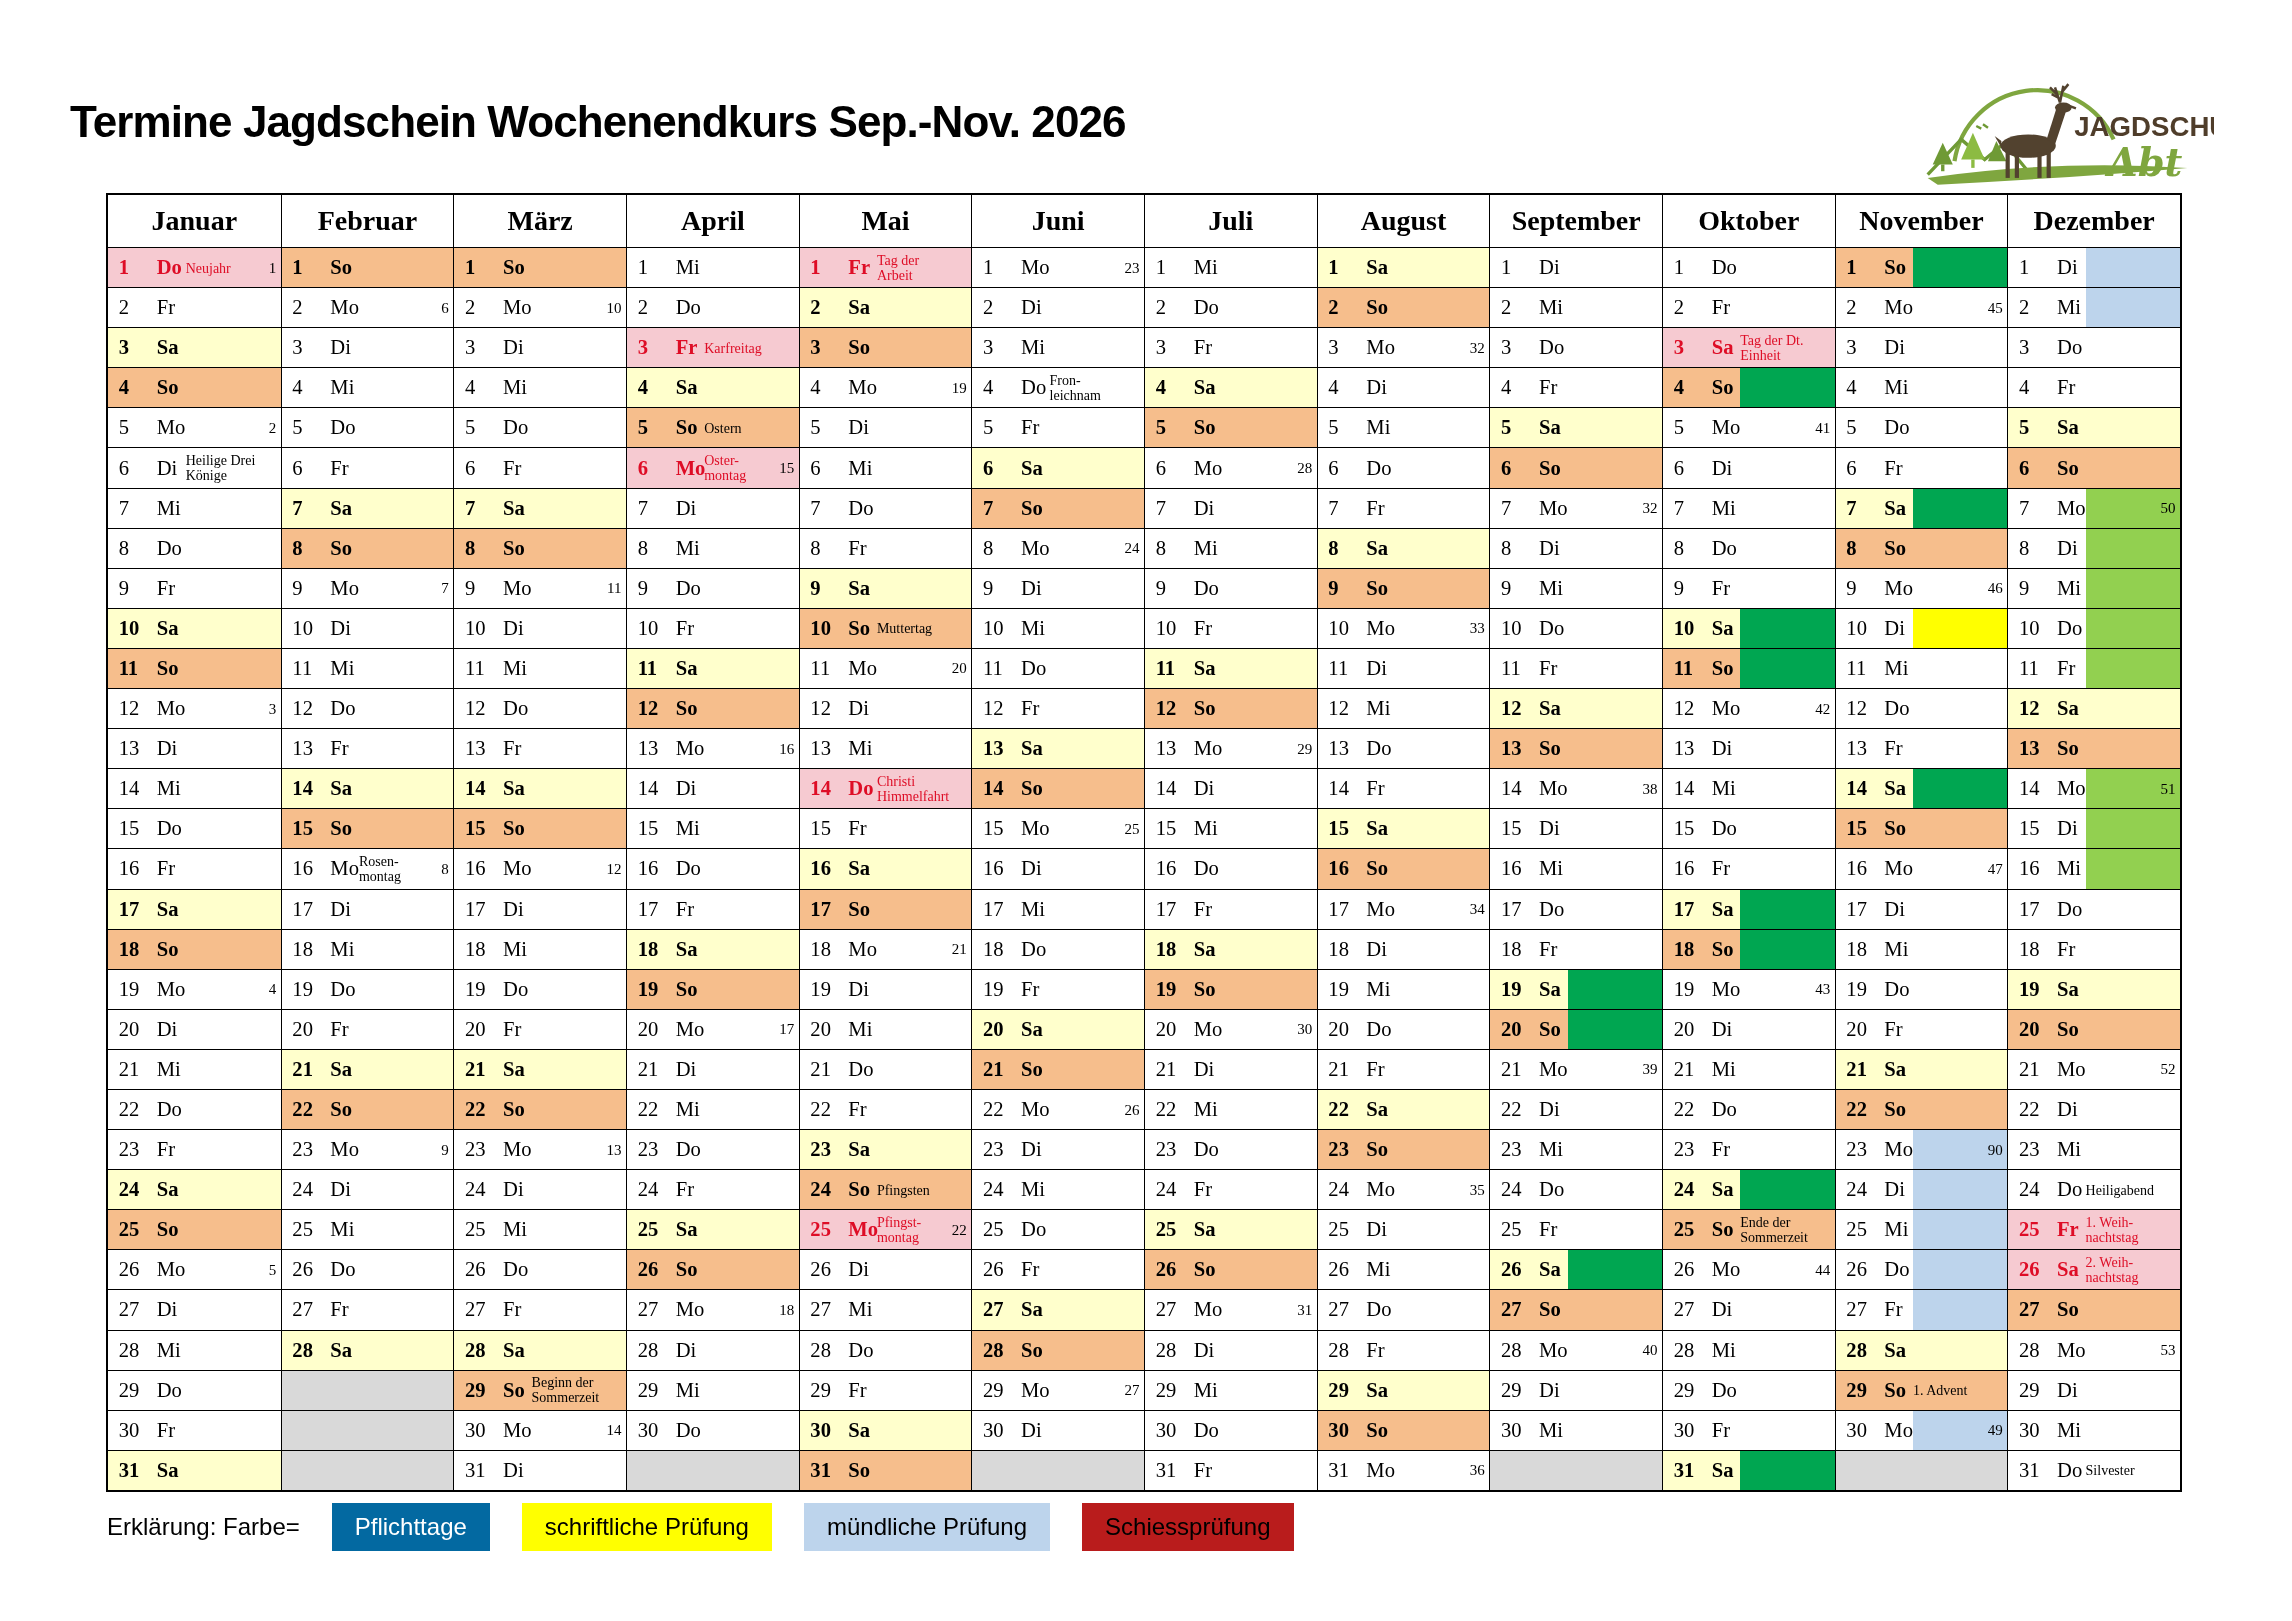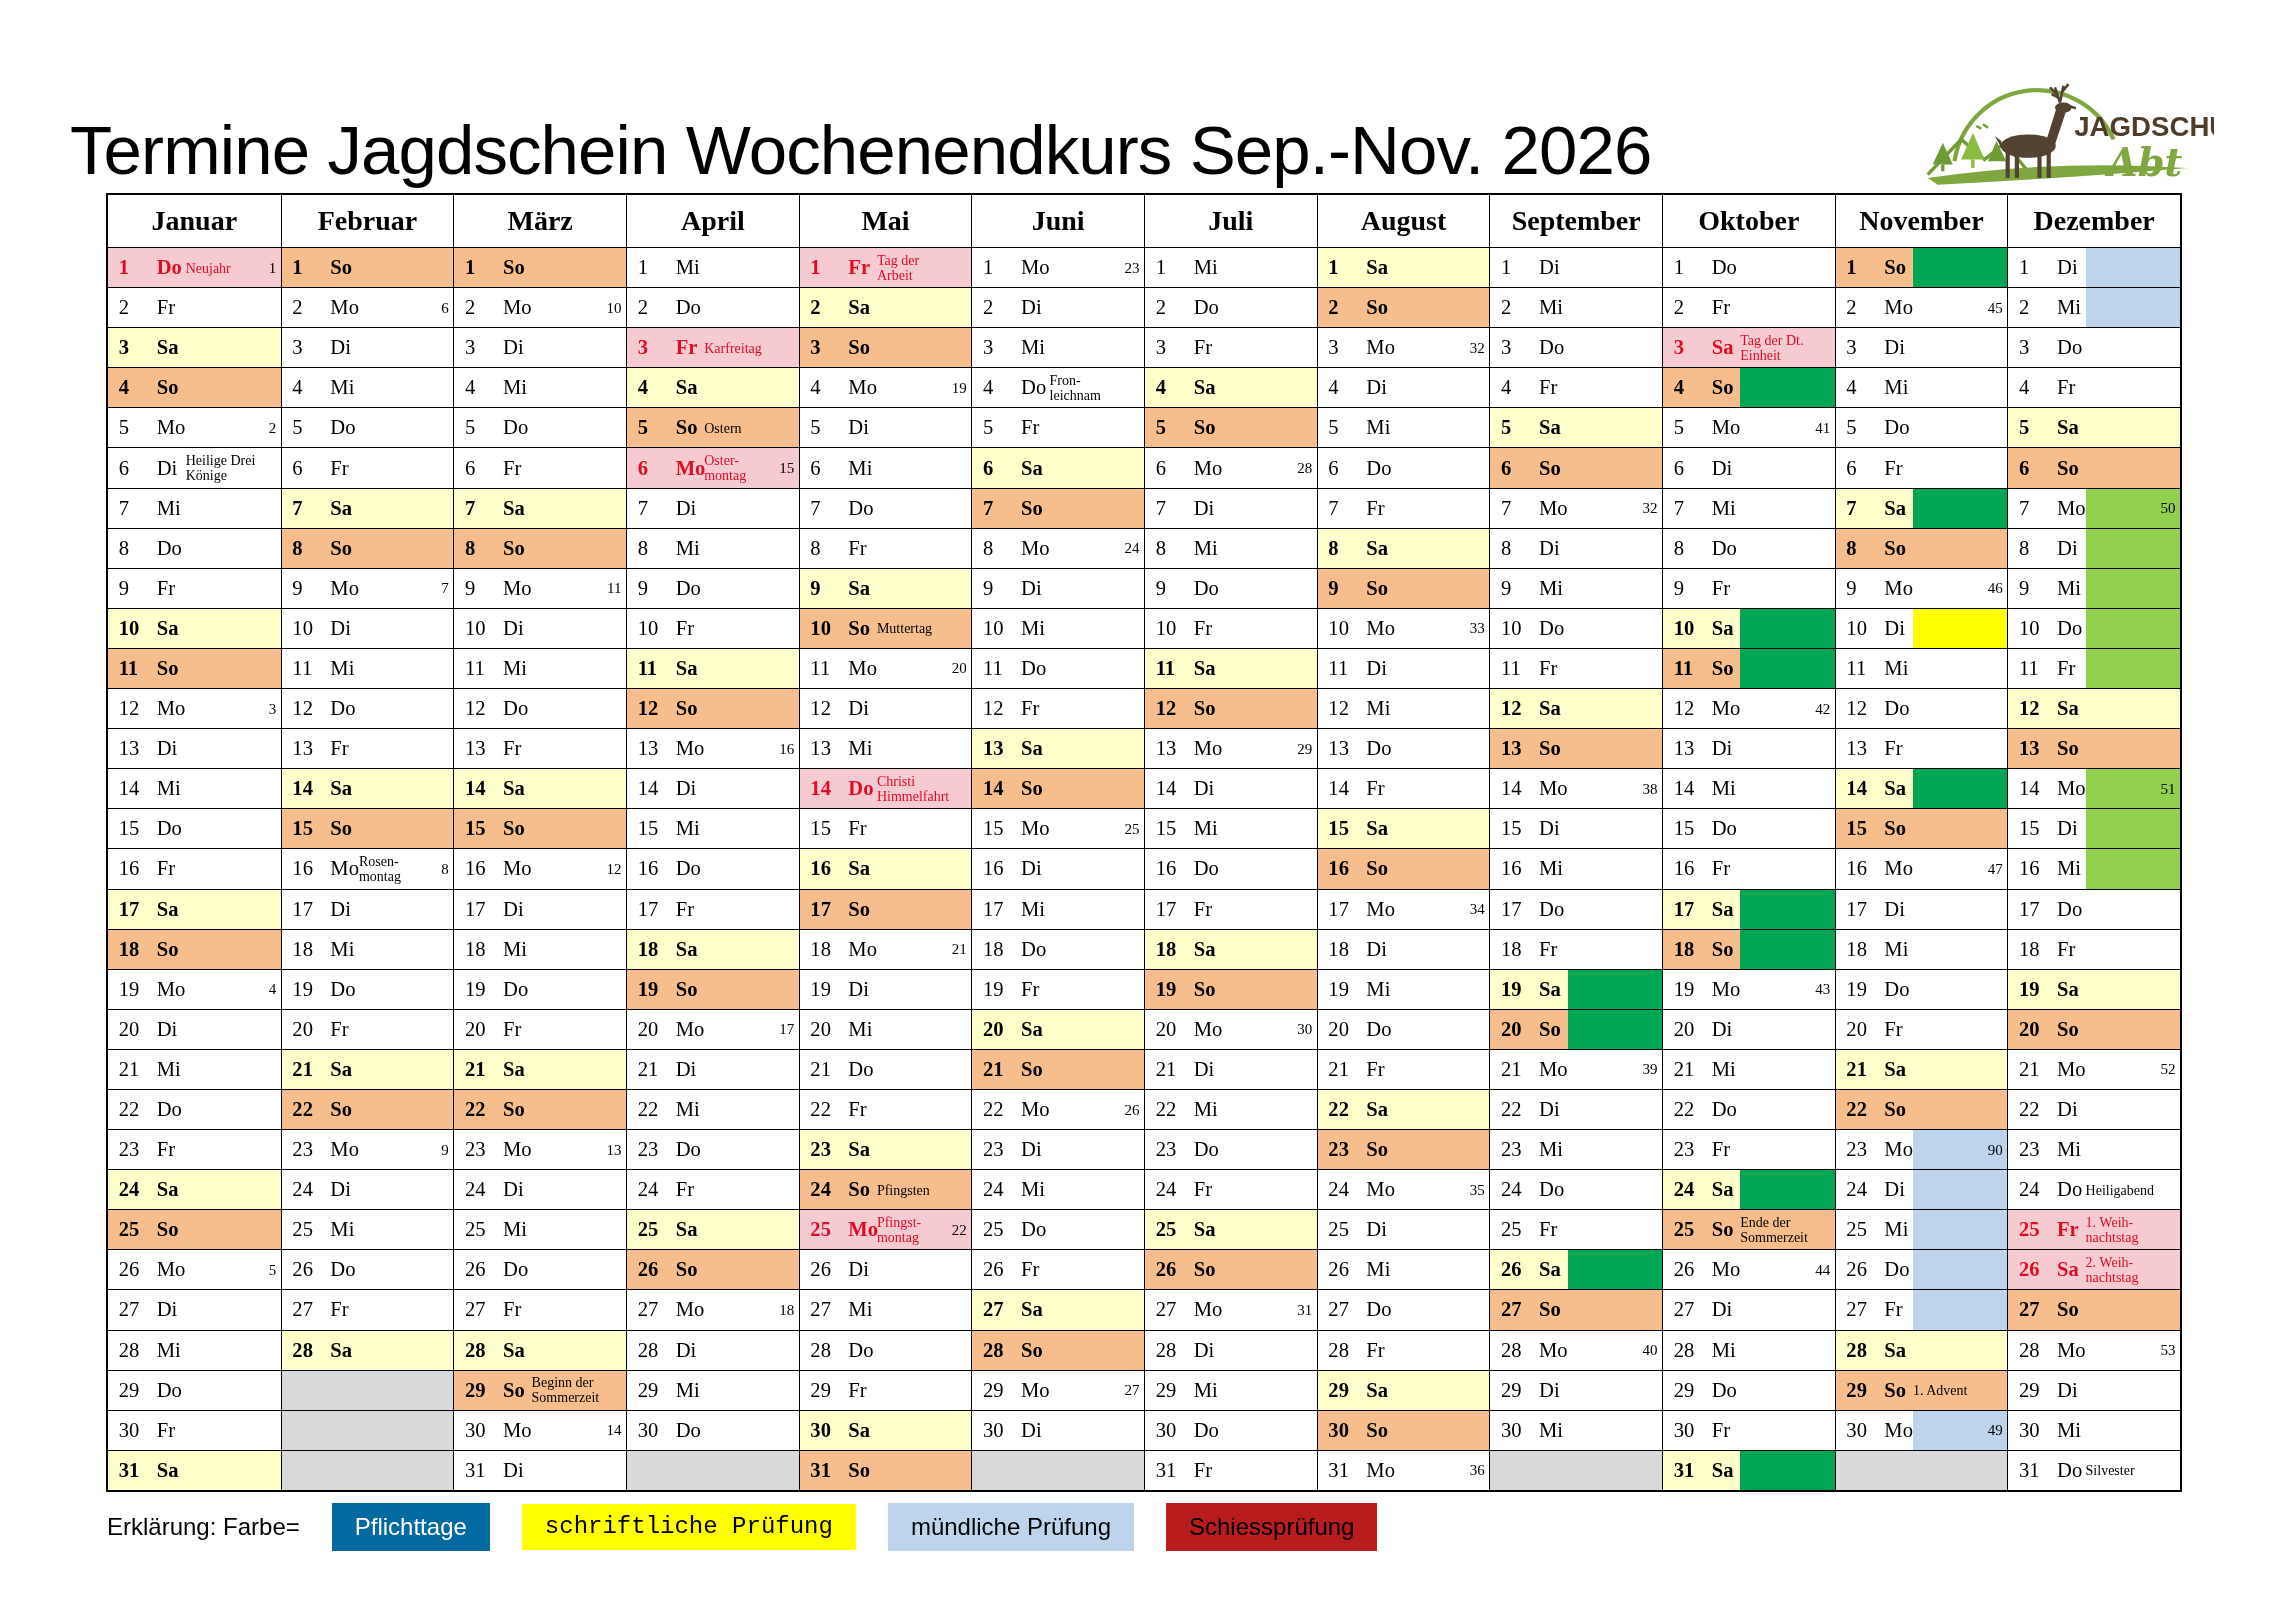--- a/index.html
+++ b/index.html
@@ -2,22 +2,22 @@
 <html style="--c-sa: #FFFFCC; --c-so: #F6BE8C; --c-hol: #F6CAD1; --c-red: #DE0D26; --c-empty: #D9D9D9; --c-g: #00A651; --c-lg: #92D050; --c-b: #BDD4EC; --c-y: #FFFF00;font-size:14.3px"><head>
 <meta charset="utf-8">
 <style>
   html,body{margin:0;padding:0;}
   body{
     width:2293px;height:1622px;position:relative;background:#ffffff;
     font-family:"Liberation Sans", sans-serif;color:#000;overflow:hidden;
   }
   
   .page-title{
-    position:absolute;left:70px;top:111px;
-    font-size:69px;font-weight:400;letter-spacing:-0.9px;white-space:nowrap;
+    position:absolute;left:70px;top:97px;
+    font-size:44px;font-weight:700;letter-spacing:-0.9px;white-space:nowrap;
   }
   
   .logo{position:absolute;right:79px;top:59px;width:313px;height:134px;}
   
   .calendar{
     position:absolute;left:106px;top:193px;width:2076px;height:1299px;
     border:2.7px solid #000;display:grid;grid-template-columns:repeat(12,1fr);
     background:#fff;box-sizing:border-box;
   }
   .month-col{display:flex;flex-direction:column;border-left:1.8px solid #000;min-width:0;font-family:Liberation Serif, serif;}
@@ -1712,17 +1712,17 @@
         <div class="num">31</div>
         <div class="wd">Do</div>
         <div class="note">Silvester</div>
       </div>
     </div>
   </div>
 
 <div class="legend">
   <span class="legend-label">Erklärung: Farbe=</span>
 <div class="legend-item" style="background: #0369a1; color: rgb(255, 255, 255);">Pflichttage</div>
-    <div class="legend-item" style="background: rgb(255, 255, 0); color: rgb(0, 0, 0); font-family: Liberation Mono, monospace;">schriftliche Prüfung</div>
+    <div class="legend-item" style="background: rgb(255, 255, 0); color: rgb(0, 0, 0);">schriftliche Prüfung</div>
     <div class="legend-item" style="background: rgb(189, 212, 236); color: rgb(0, 0, 0);">mündliche Prüfung</div>
     <div class="legend-item" style="background: #b91c1c; color: rgb(0, 0, 0);">Schiessprüfung</div>
   </div>
 
 
 </body></html>

